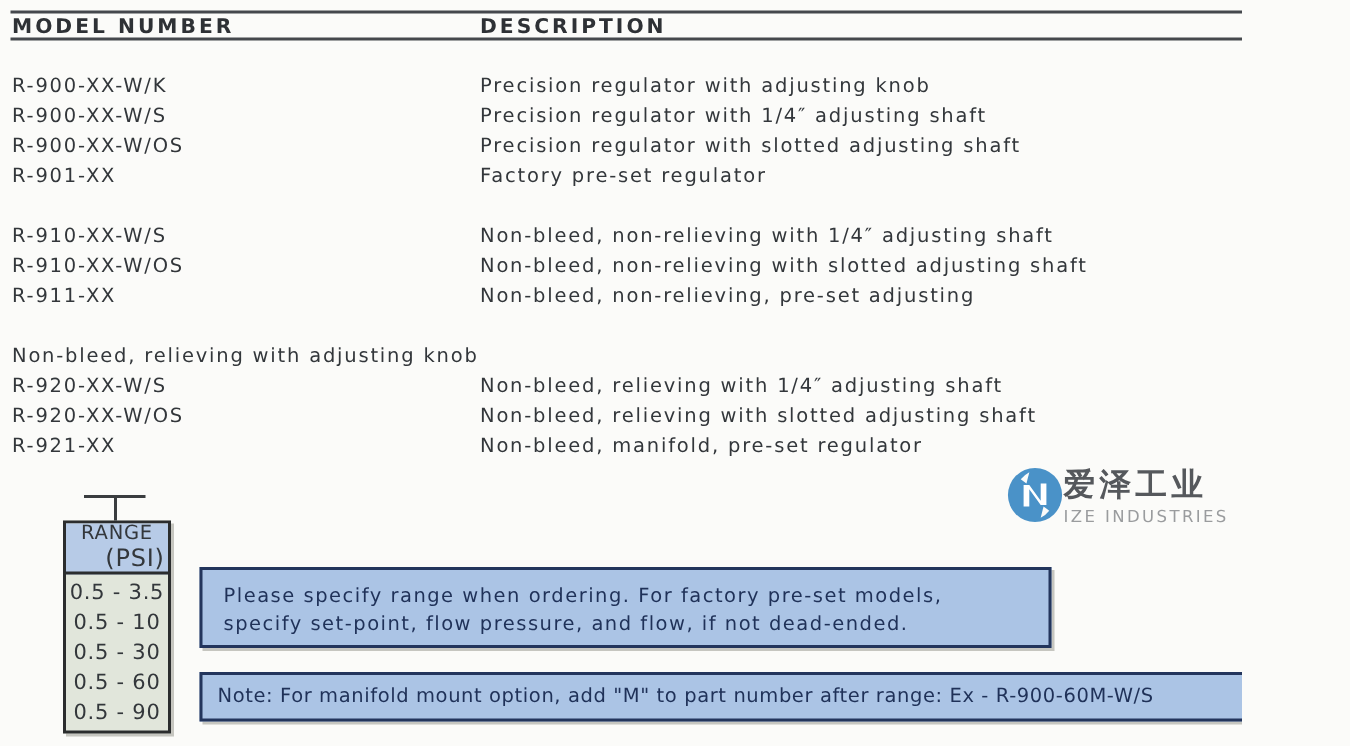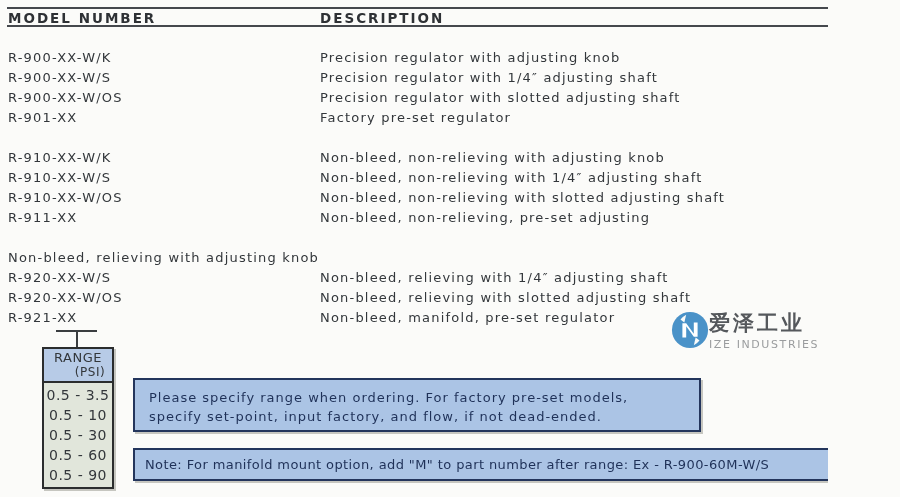--- a/index.html
+++ b/index.html
@@ -34,21 +34,21 @@
   .trow .desc{flex:1;}
 
   
   .conn-h{position:absolute;left:56px;top:330px;width:41px;height:2px;background:#3a3d40;}
   .conn-v{position:absolute;left:76px;top:330px;width:2px;height:19px;background:#3a3d40;}
 
   
   .range-box{position:absolute;left:42px;top:347px;width:72px;height:142px;border:2px solid var(--box-border);background:var(--range-body-bg);box-shadow:2px 2px 0 #c6c6c0;}
   .range-head{height:34px;background:var(--range-header-bg);border-bottom:2px solid var(--box-border);display:flex;flex-direction:column;align-items:center;justify-content:center;line-height:1.1;}
   .range-head .t1{font-size:13px;letter-spacing:0.5px;}
-  .range-head .t2{font-size:12px;letter-spacing:0.5px;margin-left:24px;}
+  .range-head .t2{font-size:16px;letter-spacing:0.5px;margin-left:24px;}
   .range-vals{padding-top:2px;}
   .range-val{height:20px;display:flex;align-items:center;justify-content:center;font-size:14px;letter-spacing:0.5px;}
 
   
   .note{position:absolute;background:var(--note-bg);border:2px solid var(--note-border);color:var(--note-text);box-shadow:2px 2px 0 #c6c6c0;}
   .note1{left:133px;top:378px;width:568px;height:54px;padding:8px 0 0 14px;font-size:13px;letter-spacing:1px;line-height:19px;white-space:nowrap;}
   .note2{left:133px;top:448px;width:758px;height:33px;padding:7px 0 0 10px;font-size:13px;letter-spacing:0.4px;white-space:nowrap;}
 
   
   .logo{position:absolute;left:671px;top:311px;display:flex;align-items:flex-start;}
@@ -83,24 +83,20 @@
     <span class="model">R-900-XX-W/OS</span>
     <span class="desc">Precision regulator with slotted adjusting shaft</span>
   </div>
 
   <div class="trow">
     <span class="model">R-901-XX</span>
     <span class="desc">Factory pre-set regulator</span>
   </div>
 </div>
       <div class="group">
-  <div class="trow">
-    <span class="model">R-910-XX-W/K</span>
-    <span class="desc">Non-bleed, non-relieving with adjusting knob</span>
-  </div>
 
   <div class="trow">
     <span class="model">R-910-XX-W/S</span>
     <span class="desc">Non-bleed, non-relieving with 1/4″ adjusting shaft</span>
   </div>
 
   <div class="trow">
     <span class="model">R-910-XX-W/OS</span>
     <span class="desc">Non-bleed, non-relieving with slotted adjusting shaft</span>
   </div>
@@ -144,21 +140,21 @@
         <div class="range-val">0.5 - 3.5</div>
         <div class="range-val">0.5 - 10</div>
         <div class="range-val">0.5 - 30</div>
         <div class="range-val">0.5 - 60</div>
         <div class="range-val">0.5 - 90</div>
       </div>
   </div>
 
   <div class="note note1">
     <div>Please specify range when ordering. For factory pre-set models,</div>
-    <div>specify set-point, input factory, and flow, if not dead-ended.</div>
+    <div>specify set-point, flow pressure, and flow, if not dead-ended.</div>
   </div>
 
   <div class="note note2">
     <div>Note: For manifold mount option, add "M" to part number after range: Ex - R-900-60M-W/S</div>
   </div>
 
   <div class="logo">
     <svg class="logo-mark" viewBox="0 0 40 40">
       <circle cx="20" cy="20" r="19" fill="#4a92c8"></circle>
       <path d="M12 28 L12 13 L16 13 L24 24 L24 12 L28 12 L28 27 L24 27 L16 16 L16 28 Z" fill="#ffffff"></path>

